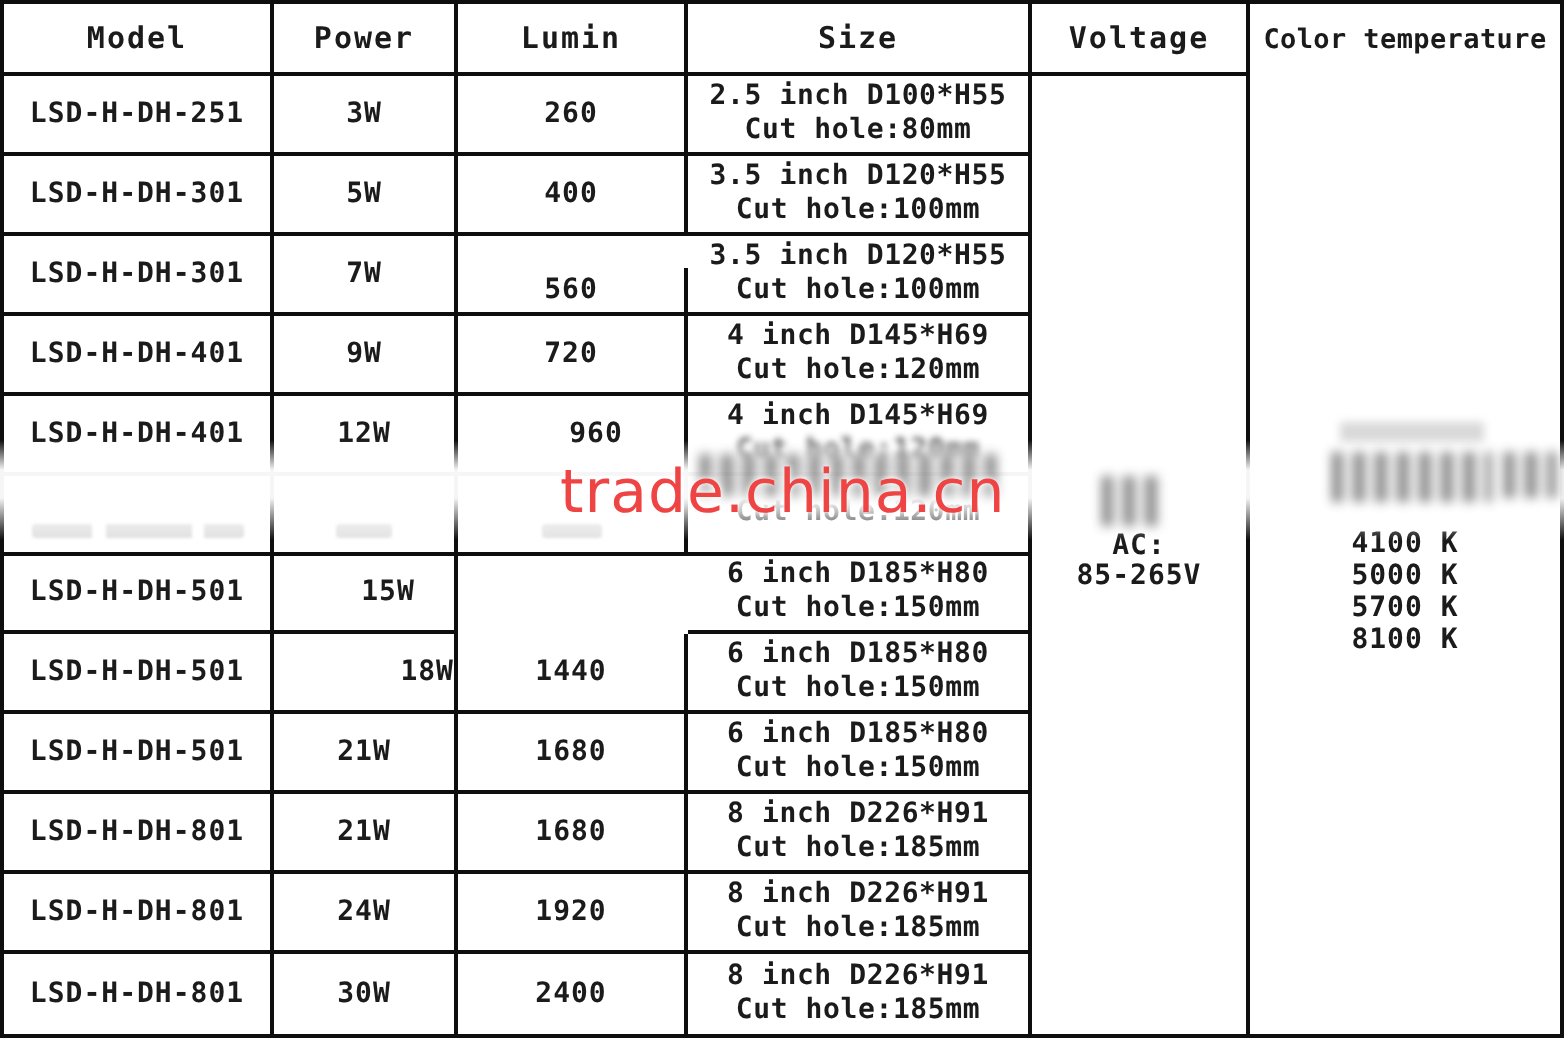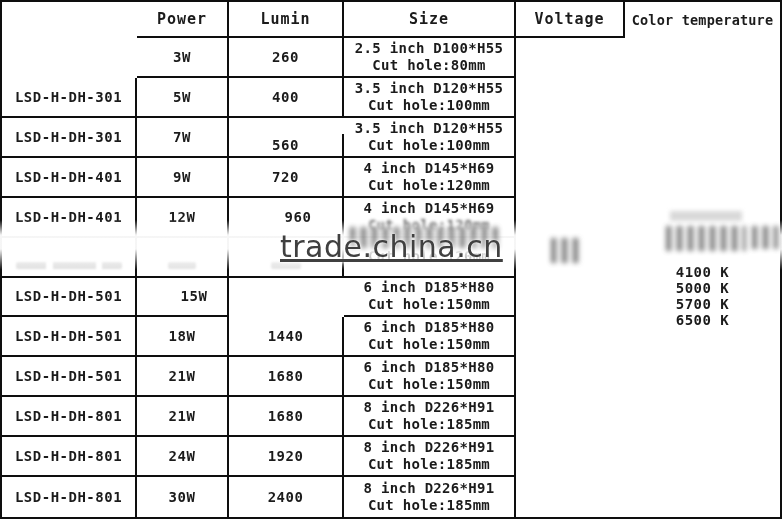--- a/index.html
+++ b/index.html
@@ -87,46 +87,57 @@
     white-space:nowrap;
   }
 </style>
 </head>
 <body>
 
 <div class="screen">
 
   <div class="spec-table">
 
+    <div class="tcell hcell hb col1">
+        <span>Model</span>
+      </div>
     <div class="tcell hcell hb col3">
         <span>Lumin</span>
       </div>
     <div class="tcell hcell hb col2">
         <span>Power</span>
       </div>
     <div class="tcell hcell hb col5">
         <span>Voltage</span>
       </div>
     <div class="tcell hcell hb col4">
         <span>Size</span>
       </div>
     <div class="tcell hcell col6">
         <span>Color temperature</span>
       </div>
 
+    <div class="tcell voltage-cell col5">
+      <span class="vline">AC:</span>
+      <span class="vline">85-265V</span>
+    </div>
 
     <div class="tcell ct-cell col6">
       <span class="ct-block">
         <span class="ct-line">4100 K</span>
         <span class="ct-line">5000 K</span>
         <span class="ct-line">5700 K</span>
-        <span class="ct-line">6500 K</span>
+        <span class="ct-line">8100 K</span>
       </span>
     </div>
 
+    <div class="tcell bcell col1 rb" style="grid-row: 2;">
+      <span>LSD-H-DH-251</span>
+
+    </div>
     <div class="tcell bcell col2 rb" style="grid-row: 2;">
       <span>3W</span>
 
     </div>
     <div class="tcell bcell col3 rb" style="grid-row: 2;">
       <span>260</span>
 
     </div>
     <div class="tcell bcell col4 rb" style="grid-row: 2;">
       <span class="size-line">2.5 inch D100*H55</span>
@@ -228,21 +239,21 @@
     </div>
     <div class="tcell bcell col4 rb" style="grid-row: 8;">
       <span class="size-line">6 inch D185*H80</span>
       <span class="size-line sl2">Cut hole:150mm</span>
     </div>
 
     <div class="tcell bcell col1 rb" style="grid-row: 9;">
       <span>LSD-H-DH-501</span>
 
     </div>
-    <div class="tcell bcell col2 rb" style="grid-row: 9;">
+    <div class="tcell bcell col2 rb" style="grid-row: 9; align-items: flex-end;">
       <span>18W</span>
 
     </div>
     <div class="tcell bcell col3 rb" style="grid-row: 9;">
       <span>1440</span>
 
     </div>
     <div class="tcell bcell col4 rb" style="grid-row: 9;">
       <span class="size-line">6 inch D185*H80</span>
       <span class="size-line sl2">Cut hole:150mm</span>
@@ -316,15 +327,15 @@
       <span class="size-line sl2">Cut hole:185mm</span>
     </div>
   </div>
 
   <div class="wm-band"></div>
   <div class="smudge streaks sm-size"></div>
   <div class="smudge streaks sm-ac"></div>
   <div class="smudge sm-ct-light"></div>
   <div class="smudge streaks sm-ct"></div>
   <div class="smudge streaks sm-right"></div>
-  <div class="wm-text" style="color: #404040; text-decoration: underline;">trade.china.cn</div>
+  <div class="wm-text" style="color: #ef4444;">trade.china.cn</div>
 
 </div>
 
 </body></html>

